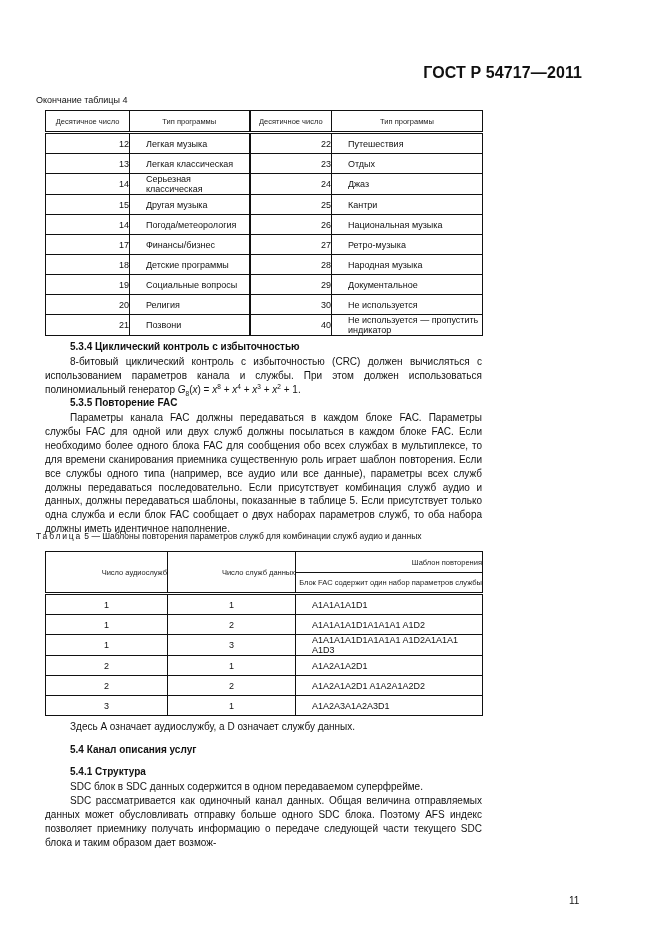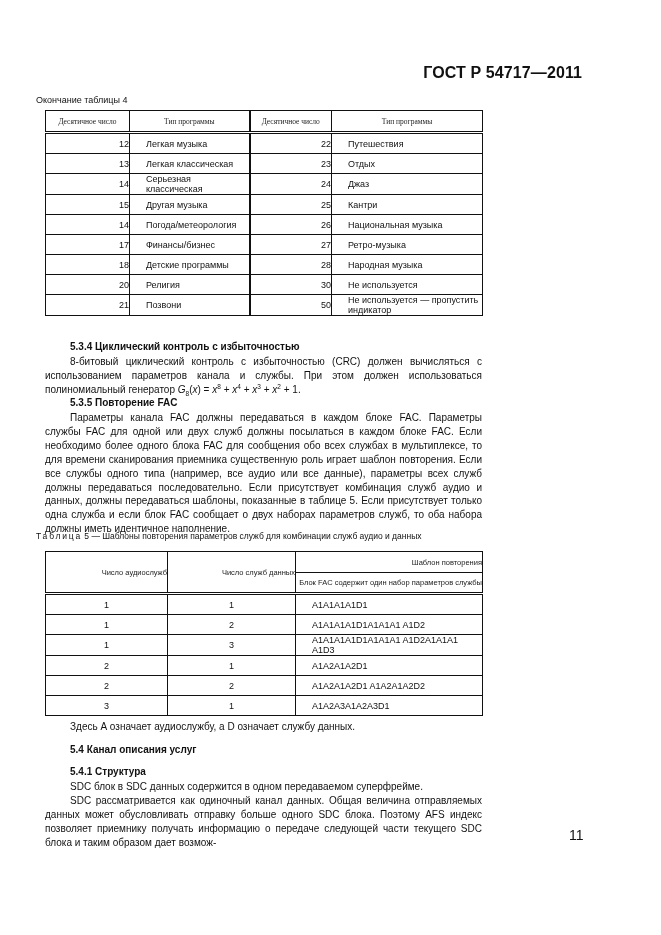--- a/index.html
+++ b/index.html
@@ -13,40 +13,40 @@
   }
   .table-caption-italic {
     left: 36px; top: 95px; font-size: 9px; 
   }
   table { border-collapse: collapse; position: absolute; table-layout: fixed; }
   td, th { border: 1px solid #111; padding: 0; font-weight: normal; }
   
   #t4 { left: 45px; top: 110px; width: 437px; }
   #t4 th { height: 20px; font-size: 7.5px; text-align: center; color: #222; }
   #t4 td { height: 19px; font-size: 9px; }
-  #t4 thead tr { border-bottom: 3px double #111; font-family: Liberation Serif, serif; }
+  #t4 thead tr { border-bottom: 3px double #111; }
   #t4 .c-num { text-align: right; }
   #t4 .c-name { padding-left: 16px; }
   #t4 .thick-left { border-left: 2px solid #111; }
   
   .para { left: 45px; width: 437px; font-size: 10px; line-height: 13.9px; text-align: justify; }
   .indent { text-indent: 25px; }
   .h { font-weight: bold; font-size: 10px; left: 70px; }
   sup { font-size: 6.5px; vertical-align: super; line-height: 0; }
   sub { font-size: 6.5px; vertical-align: sub; line-height: 0; }
   .caption5 { left: 36px; top: 531px; font-size: 8.5px; }
   .spaced { letter-spacing: 1.8px; }
   
   #t5 { left: 45px; top: 551px; width: 437px; }
   #t5 th { font-size: 7.5px; text-align: right; color: #222; }
   #t5 td { height: 19px; font-size: 9px; }
   #t5 .c-num { text-align: center; }
   #t5 .c-pat { padding-left: 16px; }
   #t5 thead { border-bottom: 3px double #111; }
-  .page-number { left: 569px; top: 827px; font-size: 14px; }
+  .page-number { left: 569px; top: 895px; font-size: 10px; }
 </style>
 </head>
 <body>
 
 <div class="abs doc-header">ГОСТ Р 54717—2011</div>
 
 <div class="abs table-caption-italic">Окончание таблицы 4</div>
 
 <table id="t4">
   <colgroup>
@@ -100,29 +100,35 @@
         <td class="c-num thick-left">27</td>
         <td class="c-name">Ретро-музыка</td>
       </tr>
       <tr>
         <td class="c-num">18</td>
         <td class="c-name">Детские программы</td>
         <td class="c-num thick-left">28</td>
         <td class="c-name">Народная музыка</td>
       </tr>
       <tr>
+        <td class="c-num">19</td>
+        <td class="c-name">Социальные вопросы</td>
+        <td class="c-num thick-left">29</td>
+        <td class="c-name">Документальное</td>
+      </tr>
+      <tr>
         <td class="c-num">20</td>
         <td class="c-name">Религия</td>
         <td class="c-num thick-left">30</td>
         <td class="c-name">Не используется</td>
       </tr>
       <tr>
         <td class="c-num">21</td>
         <td class="c-name">Позвони</td>
-        <td class="c-num thick-left">50</td>
+        <td class="c-num thick-left">40</td>
         <td class="c-name">Не используется — пропустить индикатор</td>
       </tr>
     </tbody>
 </table>
 
 <div class="abs h" style="top:341px;">5.3.4  Циклический контроль с избыточностью</div>
 <div class="abs para indent" style="top:355px;">
   <span>8-битовый циклический контроль с избыточностью (CRC) должен вычисляться с использованием параметров канала и службы. При этом должен использоваться полиномиальный генератор</span>
   <span style="white-space:nowrap;">
     <i>G</i><sub>8</sub><span id="formula-body"><span>(<i>x</i>) = </span><i>x</i><sup>8</sup> + <i>x</i><sup>4</sup> + <i>x</i><sup>3</sup> + <i>x</i><sup>2</sup><span> + 1.</span></span>

